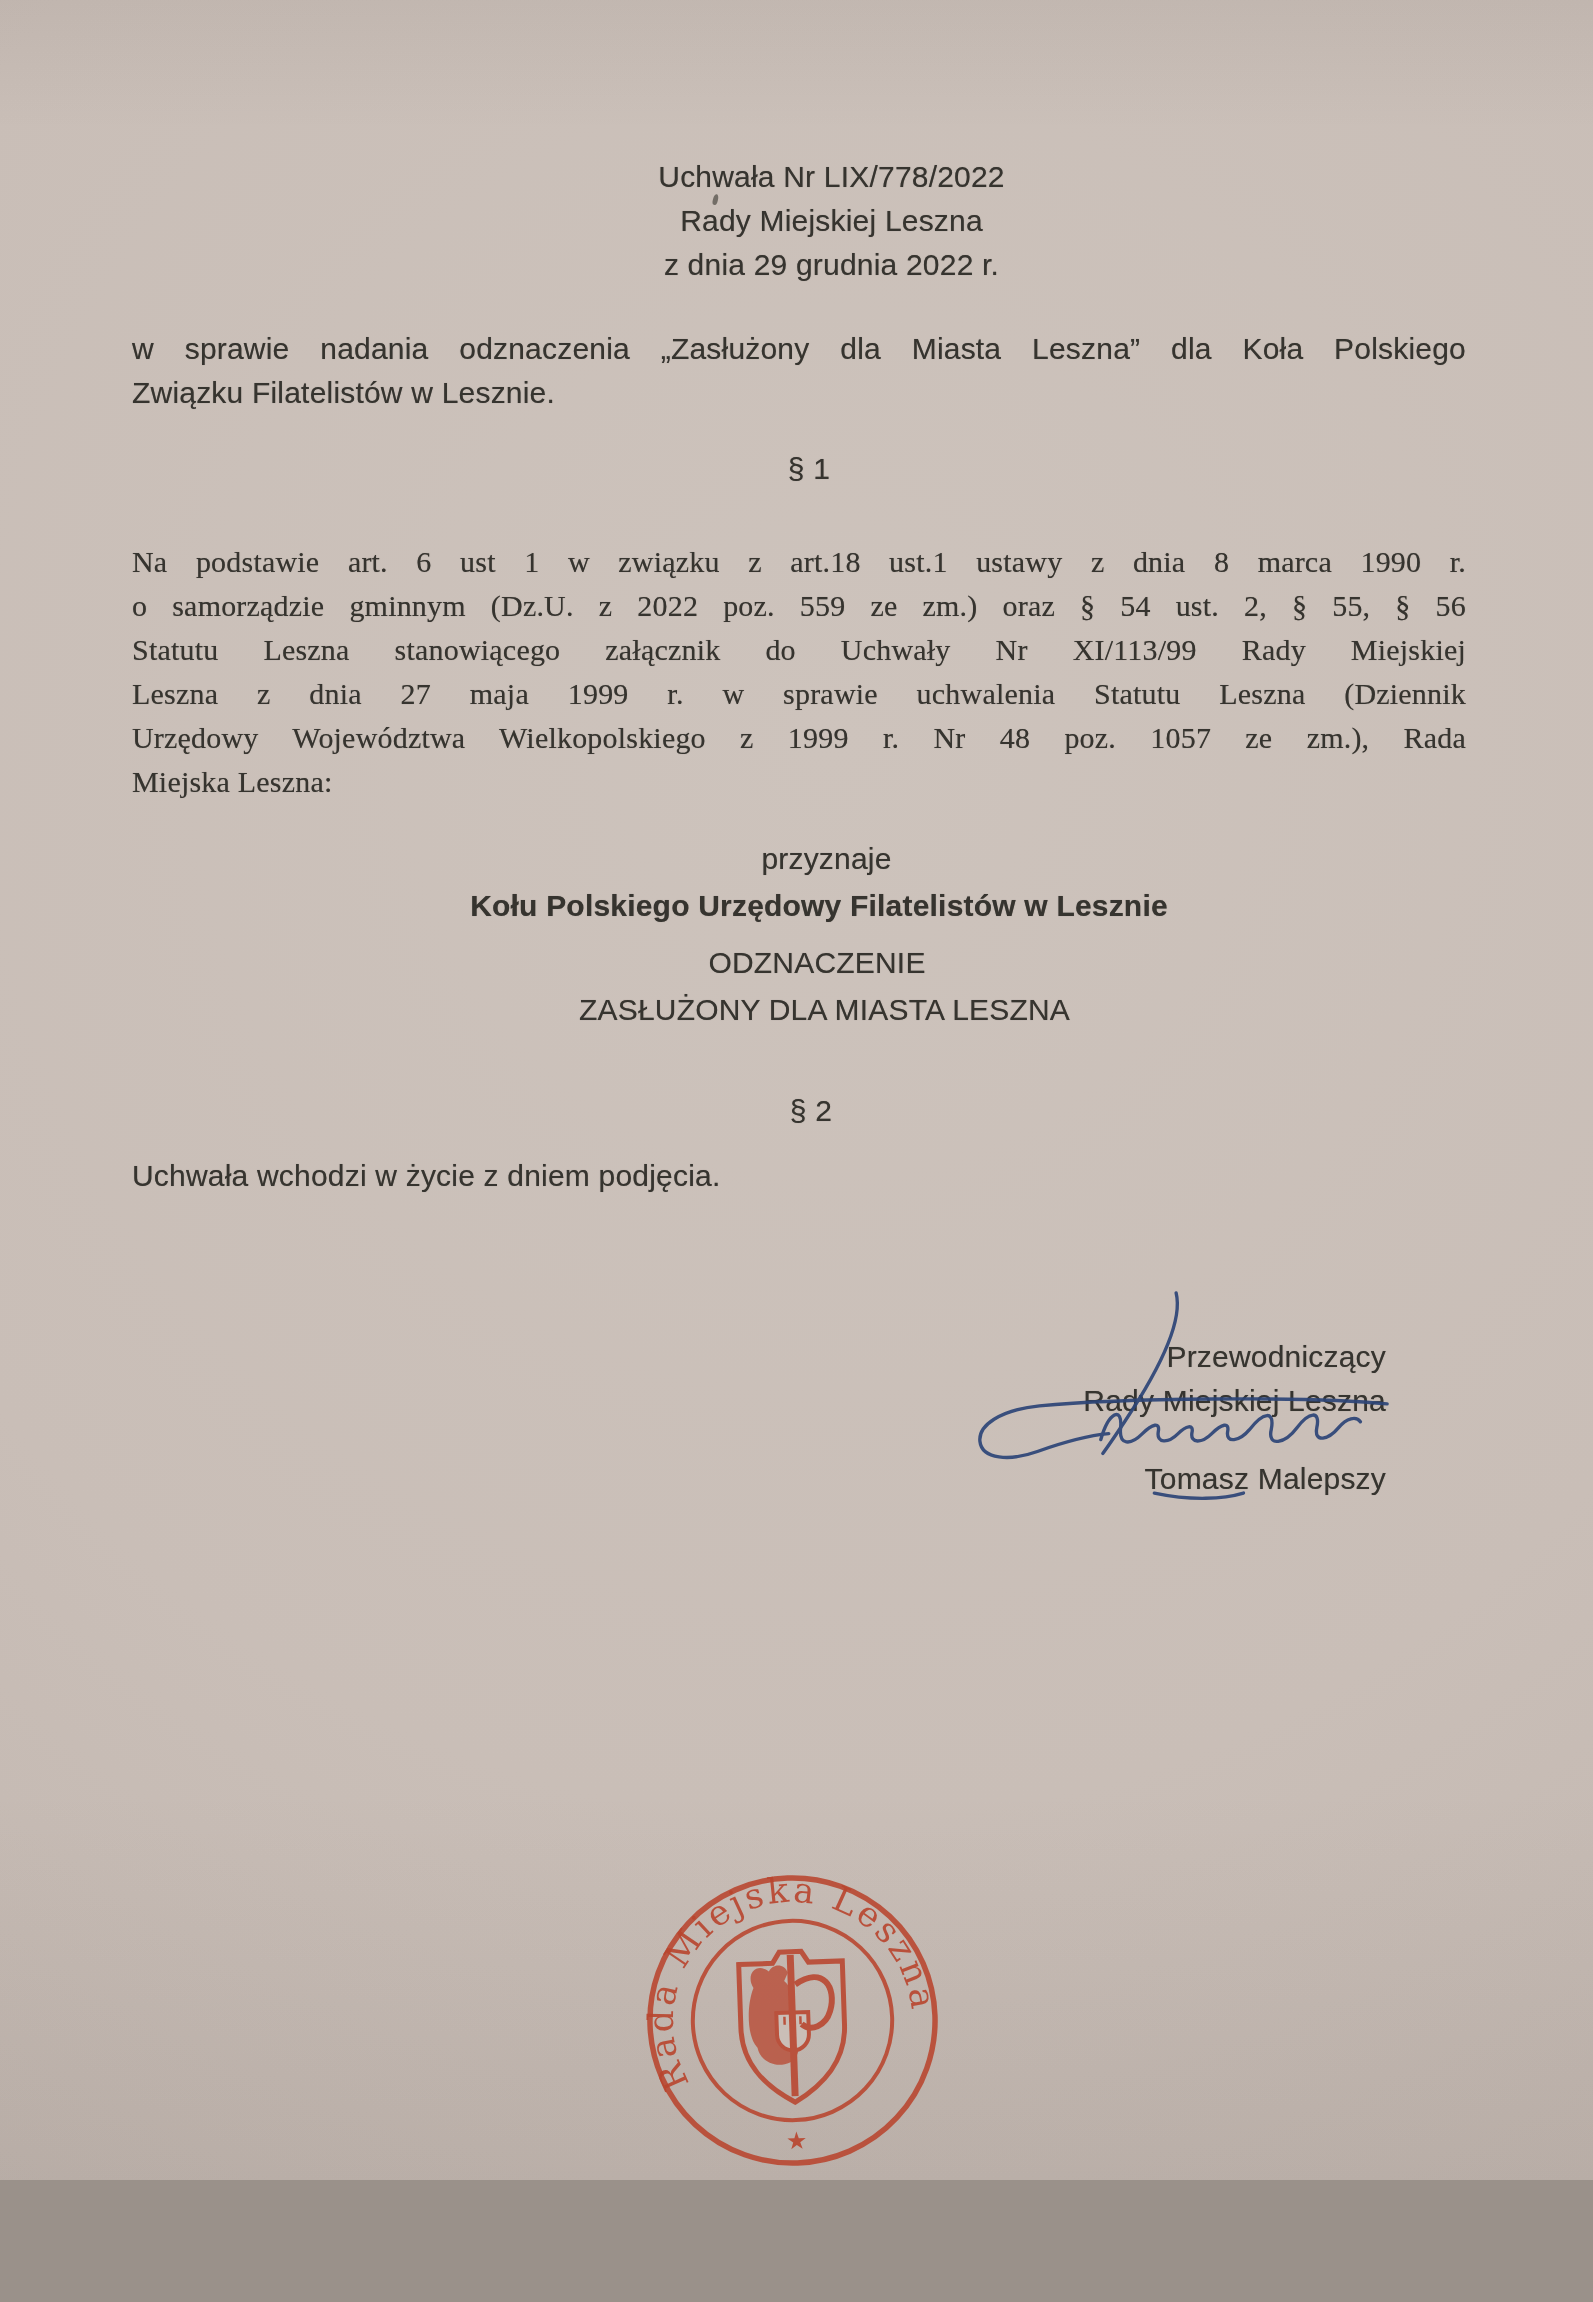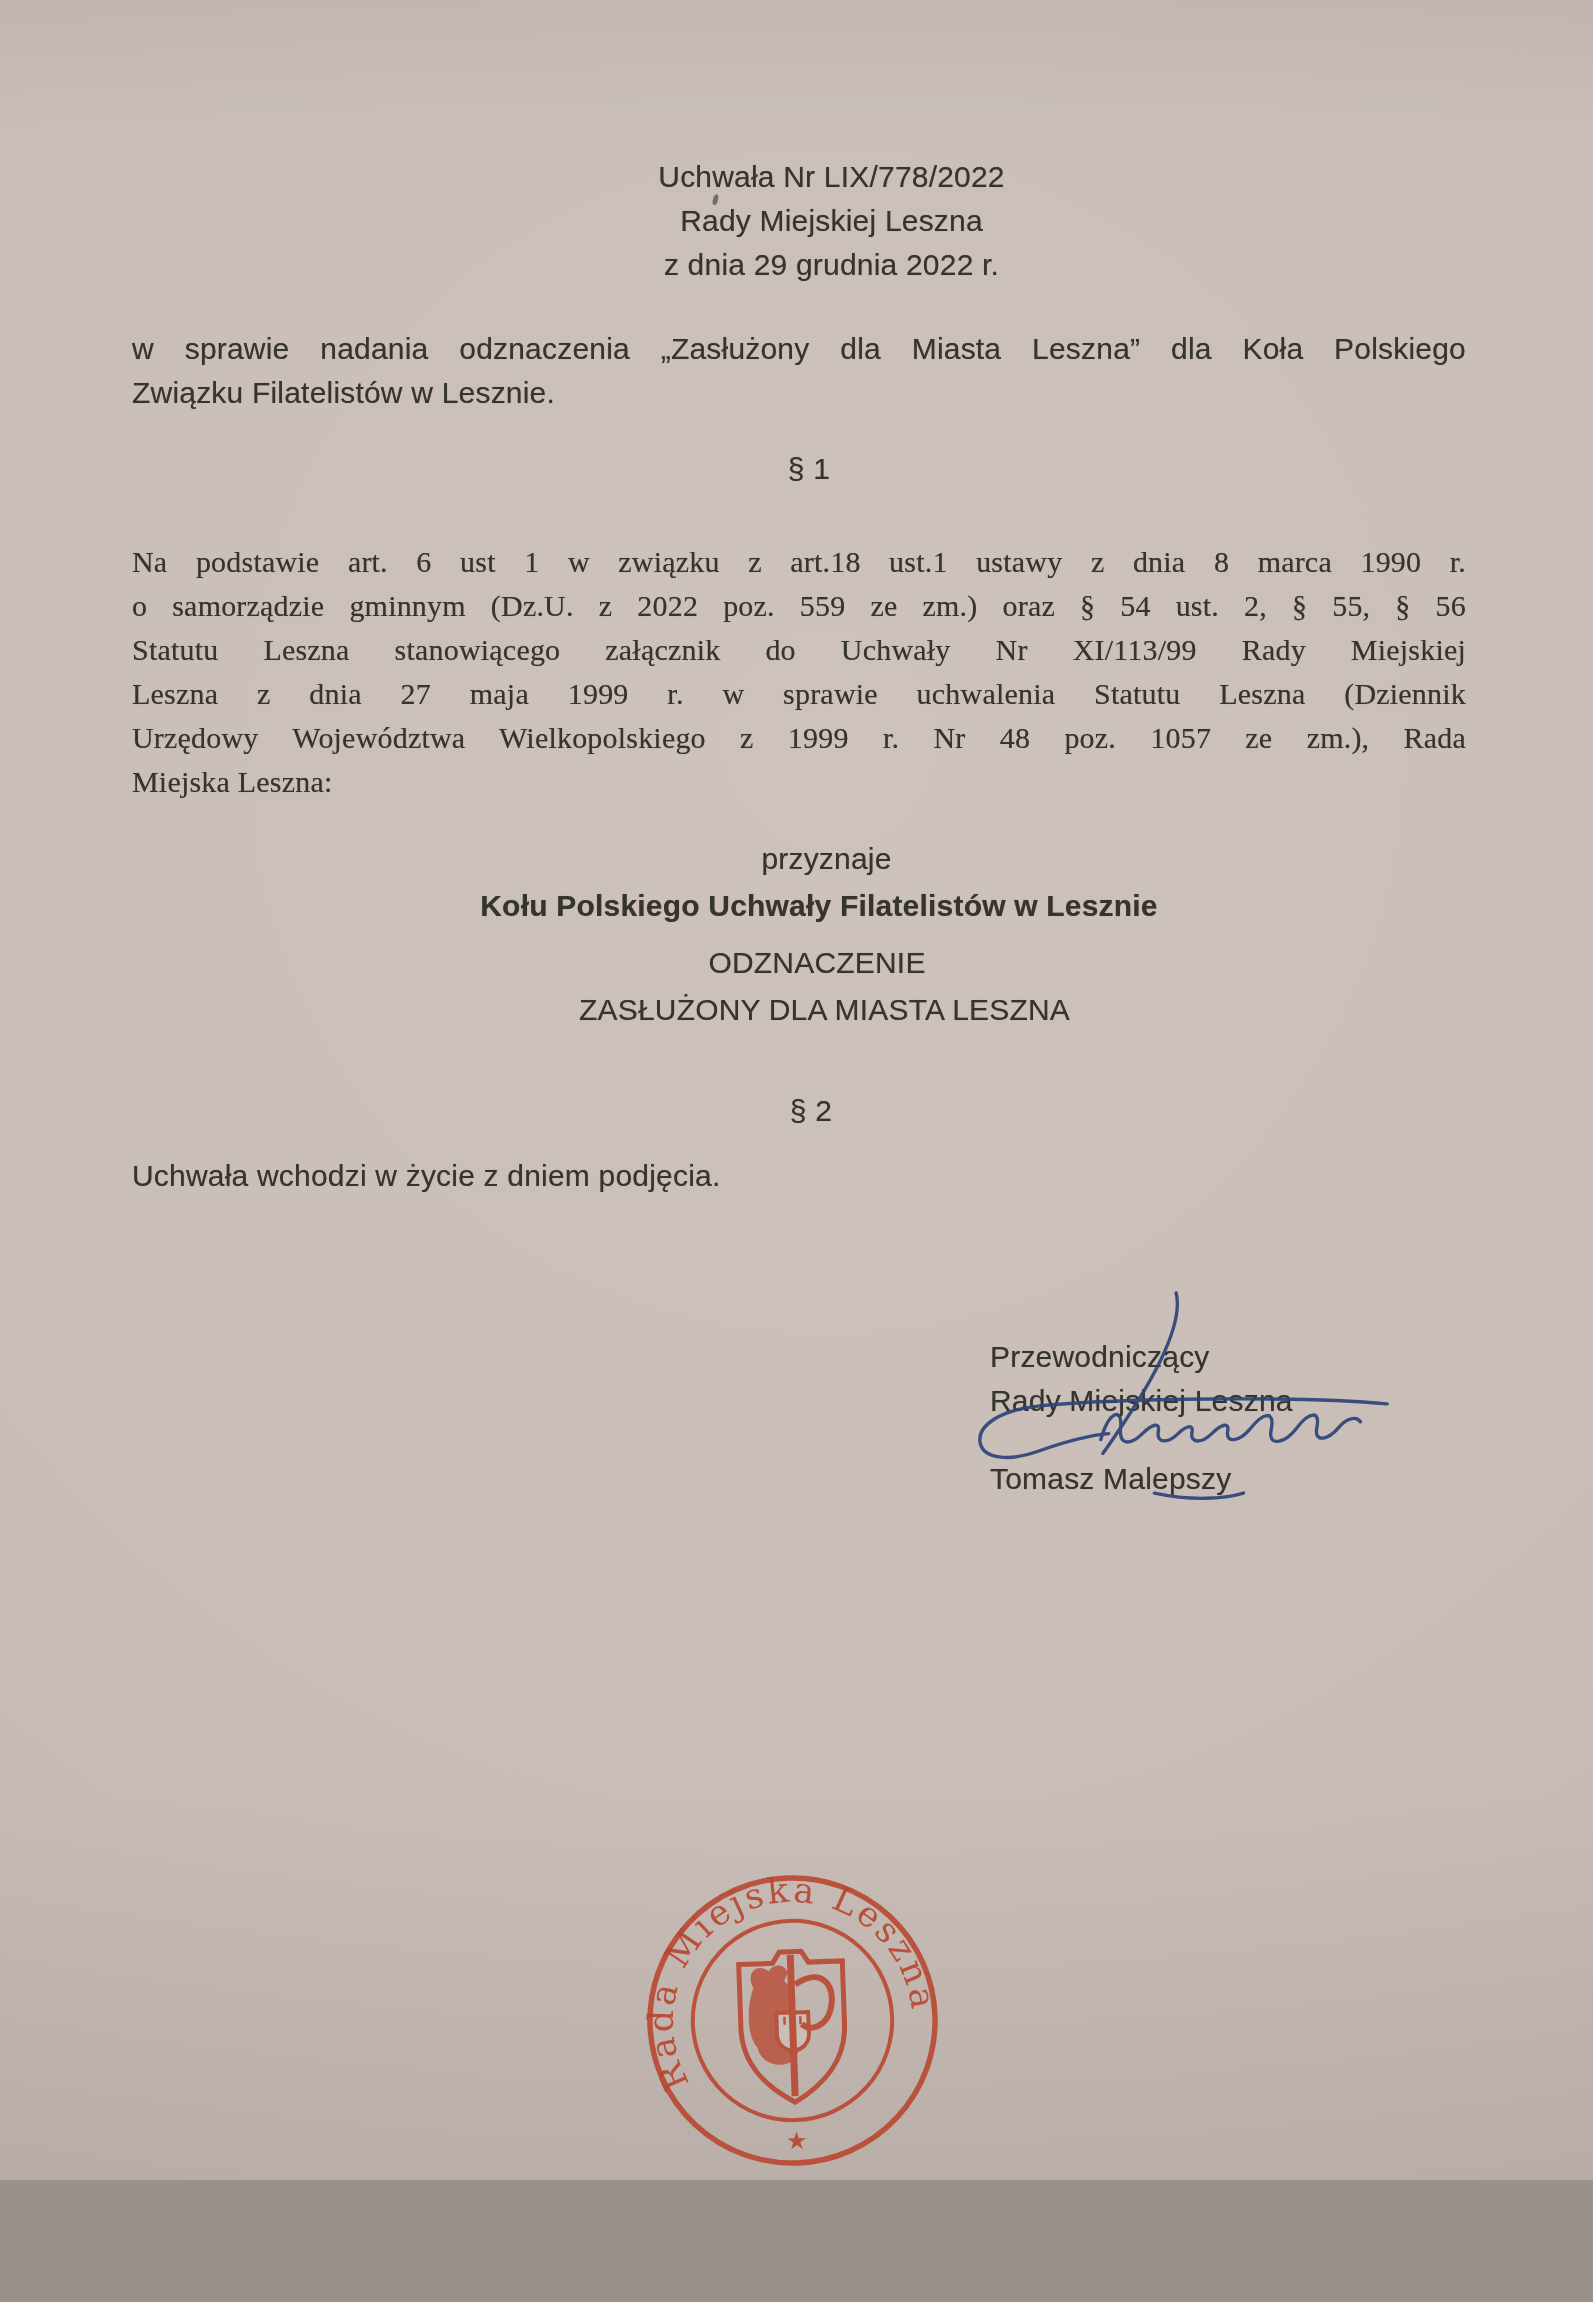--- a/index.html
+++ b/index.html
@@ -25,21 +25,21 @@
   .jl{text-align:justify;text-align-last:justify;}
   div[data-bind-list] .jl:last-child{text-align-last:left;}
   .para-mark1{top:447px;padding-left:24px;}
   .legal{top:540px;left:132px;width:1334px;font-family:Liberation Serif, serif;}
   .award-intro{top:837px;padding-left:59px;}
   .award-recipient{top:884px;padding-left:44px;font-weight:bold;}
   .award-decoration{top:941px;padding-left:40px;}
   .award-name{top:988px;padding-left:55px;}
   .para-mark2{top:1089px;padding-left:28px;}
   .closing{top:1154px;left:132px;width:1334px;}
-  .sig-block{top:1335px;left:990px;width:396px;text-align:left;}
+  .sig-block{top:1335px;left:990px;width:396px;text-align:right;}
   .sig-name{margin-top:34px;}
   .sig-scrawl{top:1289px;left:970px;width:436px;height:213px;}
   .stamp{top:1867px;left:639px;width:307px;height:307px;transform:rotate(-2deg);}
   .stray-mark{top:194px;left:713px;width:5px;height:11px;background:#55514b;
     border-radius:60% 60% 50% 50%;transform:rotate(14deg);opacity:.75;}
 </style>
 </head>
 <body>
 
 <div id="page">
@@ -63,21 +63,21 @@
   <div class="abs legal doc-text" data-bind-list="document.section1.body_lines">
       <div class="jl">Na podstawie art. 6 ust 1 w związku z art.18 ust.1 ustawy z dnia 8 marca 1990 r.</div>
       <div class="jl">o samorządzie gminnym (Dz.U. z 2022 poz. 559 ze zm.) oraz § 54 ust. 2, § 55, § 56</div>
       <div class="jl">Statutu Leszna stanowiącego załącznik do Uchwały Nr XI/113/99 Rady Miejskiej</div>
       <div class="jl">Leszna z dnia 27 maja 1999 r. w sprawie uchwalenia Statutu Leszna (Dziennik</div>
       <div class="jl">Urzędowy Województwa Wielkopolskiego z 1999 r. Nr 48 poz. 1057 ze zm.), Rada</div>
       <div class="jl">Miejska Leszna:</div>
     </div>
 
   <div class="abs center-col award-intro doc-text" data-bind="document.award.intro">przyznaje</div>
-  <div class="abs center-col award-recipient doc-text" data-bind="document.award.recipient">Kołu Polskiego Uchwały Filatelistów w Lesznie</div>
+  <div class="abs center-col award-recipient doc-text" data-bind="document.award.recipient">Kołu Polskiego Urzędowy Filatelistów w Lesznie</div>
   <div class="abs center-col award-decoration doc-text" data-bind="document.award.decoration">ODZNACZENIE</div>
   <div class="abs center-col award-name doc-text" data-bind="document.award.decoration_name">ZASŁUŻONY DLA MIASTA LESZNA</div>
 
   <div class="abs center-col para-mark2 doc-text" data-bind="document.section2.label">§ 2</div>
   <div class="abs closing doc-text" data-bind="document.section2.body">Uchwała wchodzi w życie z dniem podjęcia.</div>
 
   <div class="abs sig-block doc-text">
     <div data-bind="document.signature.title_line1">Przewodniczący</div>
     <div data-bind="document.signature.title_line2">Rady Miejskiej Leszna</div>
     <div class="sig-name" data-bind="document.signature.name">Tomasz Malepszy</div>

